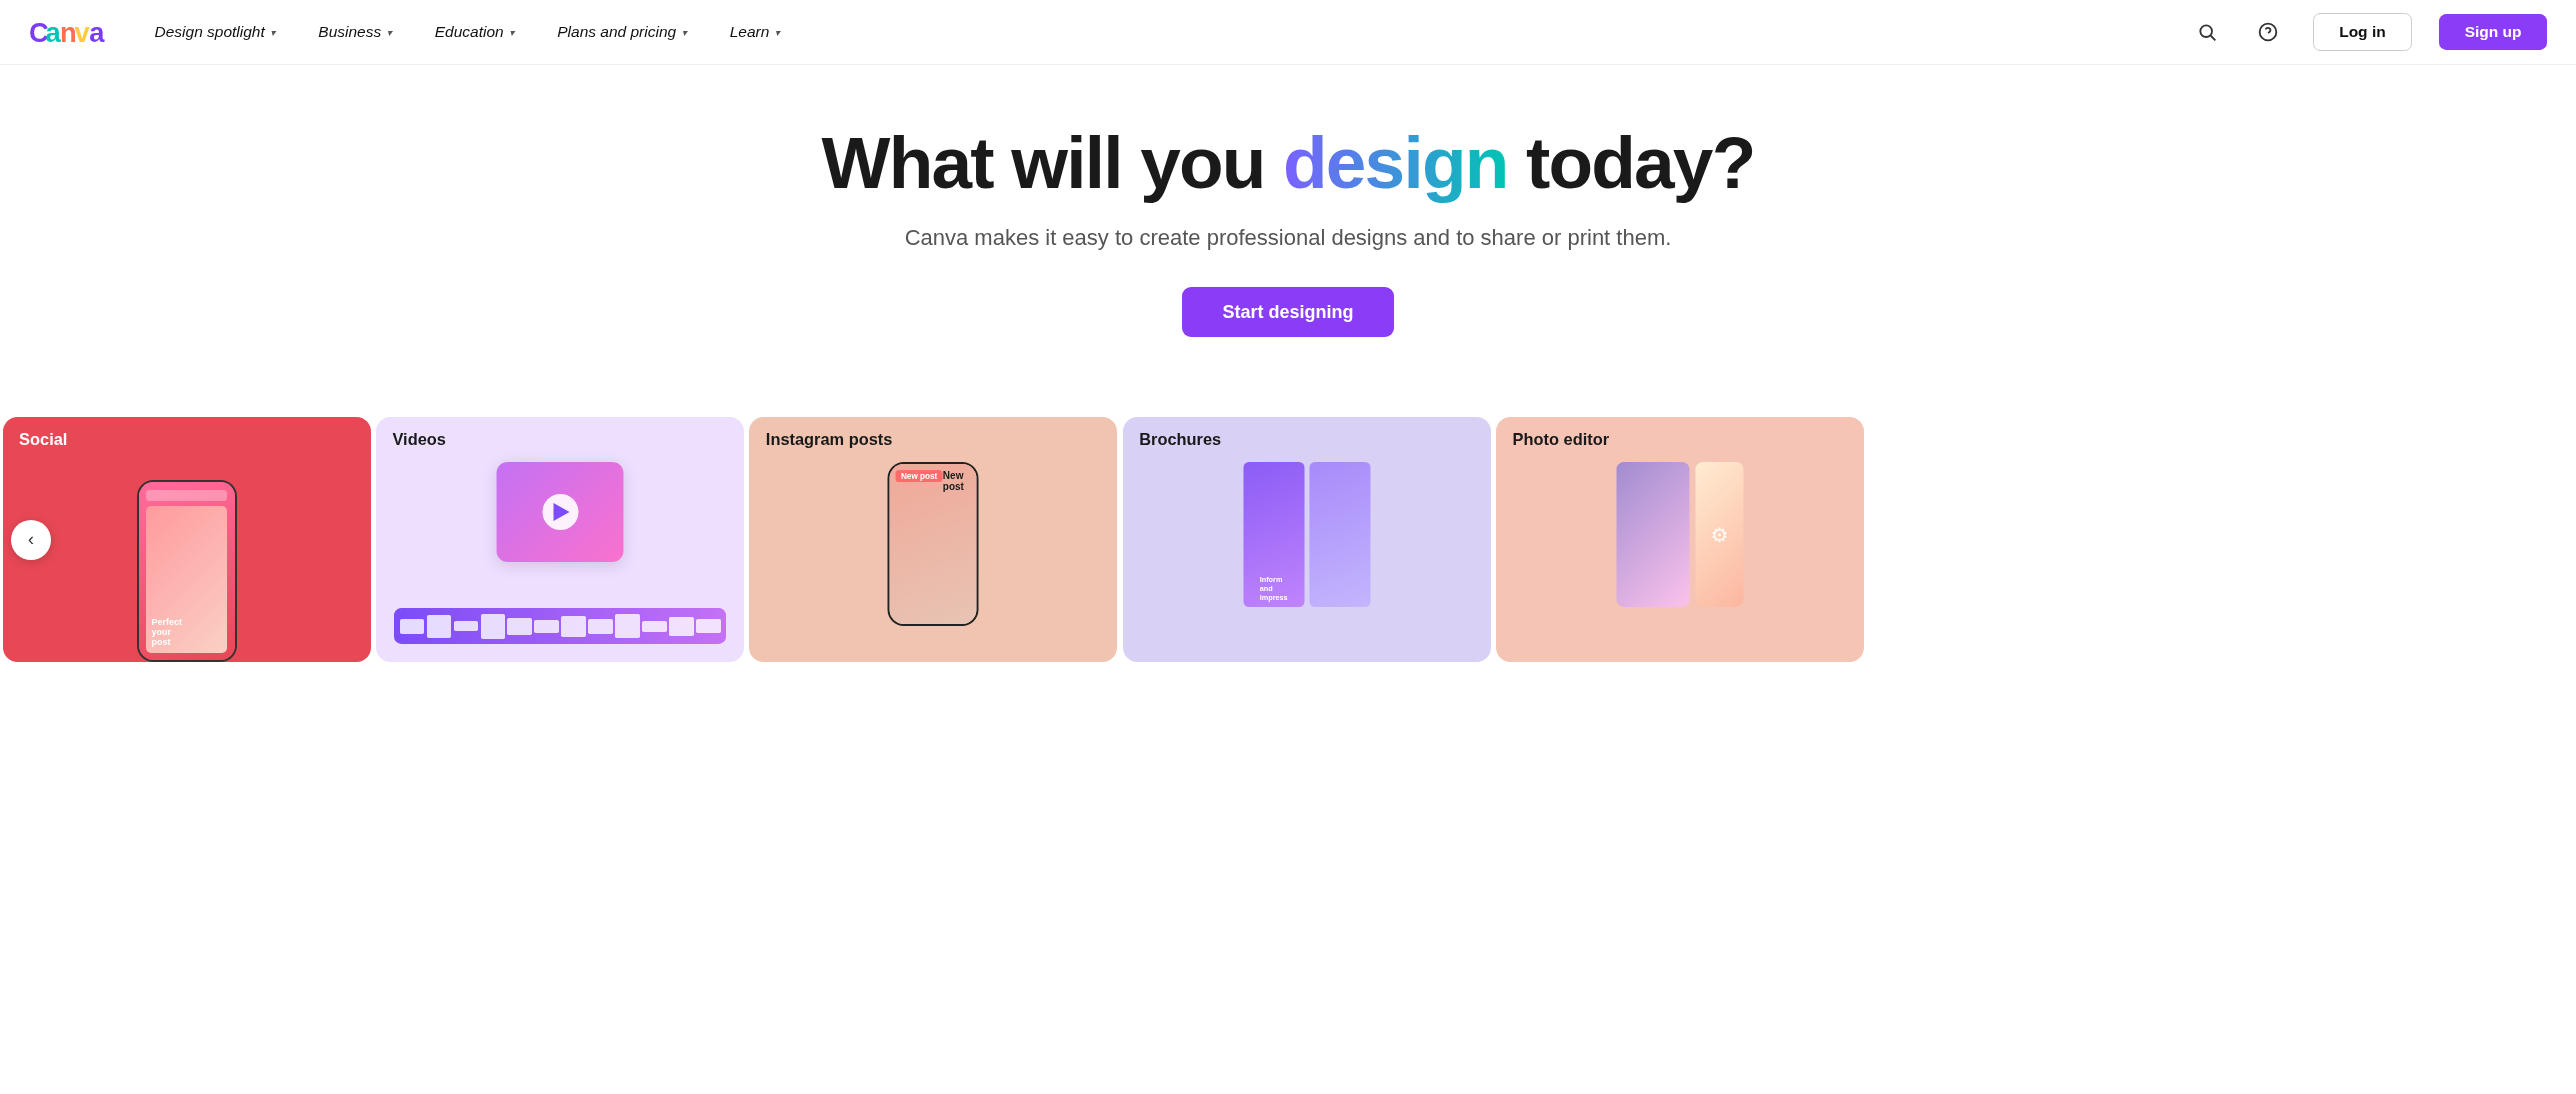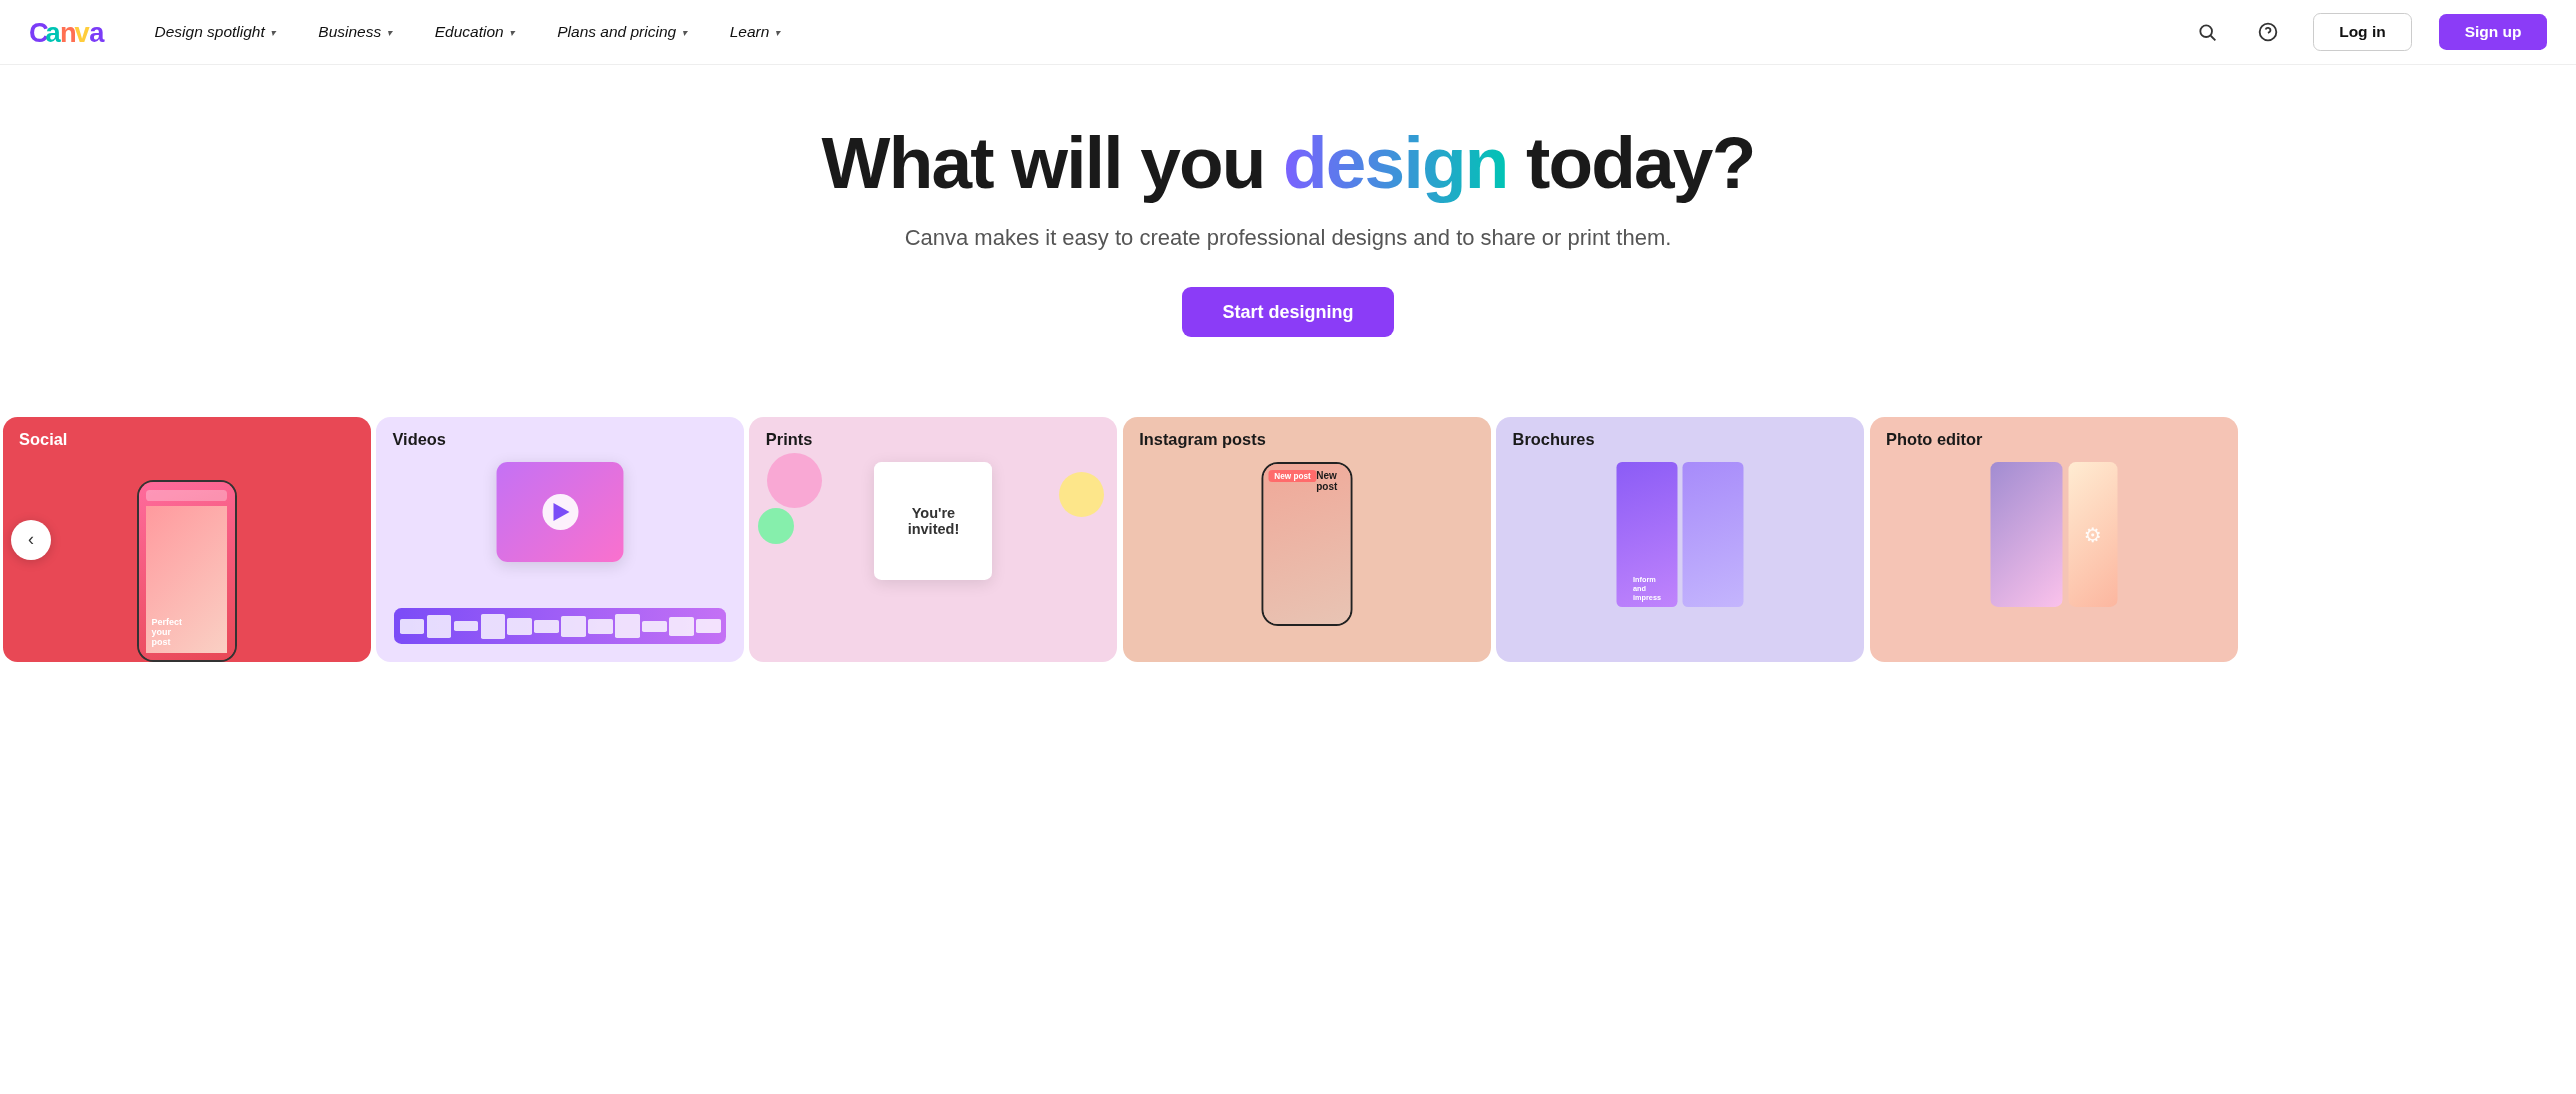--- a/index.html
+++ b/index.html
@@ -230,21 +230,21 @@
     }
     .social-phone-bar {
       height: 11px;
       background: rgba(255,255,255,0.3);
       border-radius: 3.6px;
       margin-bottom: 5.5px;
     }
     .social-phone-img {
       flex: 1;
       background: linear-gradient(135deg, #ff9a9e, #fad0c4);
-      border-radius: 0;
+      border-radius: 5px;
       display: flex;
       align-items: flex-end;
       padding: 5.5px;
     }
     .social-phone-text {
       font-size: 9px;
       font-weight: 800;
       color: #fff;
       line-height: 1.1;
     }
@@ -556,32 +556,20 @@
         <div class="wave-bar" style="height:85%"></div>
         <div class="wave-bar" style="height:60%"></div>
         <div class="wave-bar" style="height:95%"></div>
         <div class="wave-bar" style="height:45%"></div>
         <div class="wave-bar" style="height:75%"></div>
         <div class="wave-bar" style="height:55%"></div>
       </div>
     </div>
   </div>
 
-  <div class="card-item card-prints">
-    <span class="card-label">Prints</span>
-    <div class="card-inner">
-
-      <div class="prints-decor-circle" style="width:55px;height:55px;background:#f9a8d4;top:36px;left:18px;"></div>
-      <div class="prints-decor-circle" style="width:36px;height:36px;background:#86efac;top:91px;left:9px;"></div>
-      <div class="prints-decor-circle" style="width:45px;height:45px;background:#fde68a;top:55px;right:13.6px;"></div>
-      <div class="prints-card-content">
-        <div class="prints-card-text">You're<br>invited!</div>
-      </div>
-    </div>
-  </div>
 
 
   <div class="card-item card-instagram">
     <span class="card-label">Instagram posts</span>
     <div class="card-inner">
       <div class="insta-phone">
         <div class="insta-phone-screen">
           <div class="insta-tag">New post</div>
           <div class="insta-text">New<br>post</div>
         </div>

